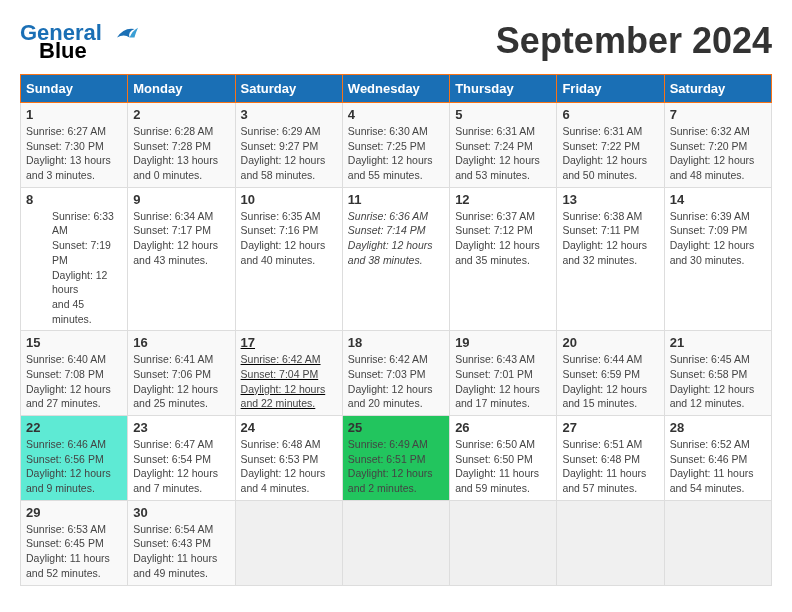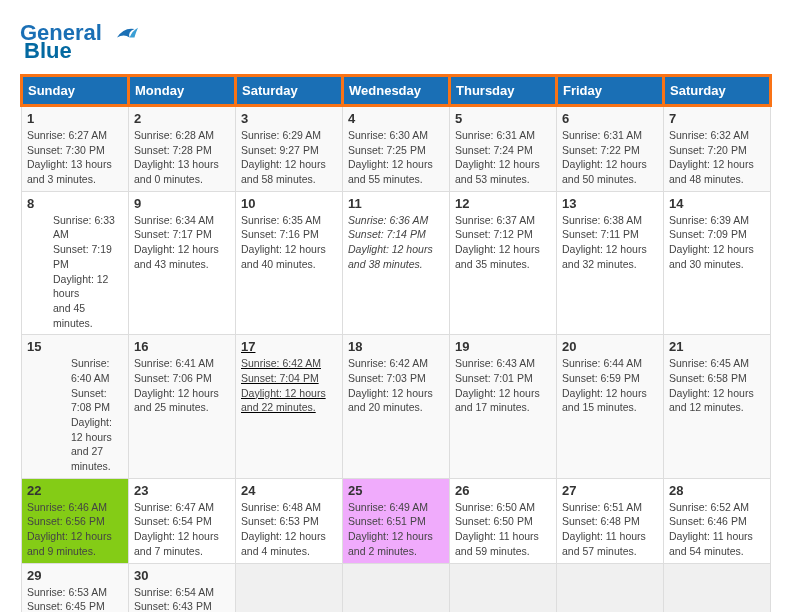--- a/index.html
+++ b/index.html
@@ -38,21 +38,21 @@
       border-collapse: collapse;
       font-size: 11px;
     }
     .calendar th {
       background: #1a6fb5;
       color: #fff;
       text-align: left;
       padding: 6px 5px;
       font-size: 13px;
       font-weight: bold;
-      border: 3px solid #f97316;
+      border: 1px solid #f97316;
     }
     .calendar td {
       border: 1px solid #ddd;
       vertical-align: top;
       padding: 4px 5px;
       width: calc(100% / 7);
       min-height: 70px;
       background: #fff;
     }
     .calendar tr:nth-child(odd) td {
@@ -84,23 +84,24 @@
   <div class="logo">
     <div style="display:flex; align-items:center;">
       <span style="font-size:22px; font-weight:bold; color:#333;">
         <span style="color:#1a6fb5;">General</span>
         <svg style="display:inline-block; width:28px; height:22px; vertical-align:middle; margin-left:2px;" viewBox="0 0 40 30">
           <path d="M10,20 Q20,5 35,8 Q25,12 28,20 Q20,14 10,20Z" fill="#1a6fb5"></path>
           <path d="M28,20 Q32,10 40,6 Q36,15 35,20Z" fill="#3a9fd5"></path>
         </svg>
       </span>
     </div>
-    <div style="font-size:22px; font-weight:bold; color:#0369a1; margin-top:-8px; margin-left:4px;">Blue</div>
+    <div style="font-size:22px; font-weight:bold; color:#000000; margin-top:-8px; margin-left:19px;">Blue</div>
   </div>
   <div class="title-section">
+    <div class="month-title">September 2024</div>
   </div>
 </div>
 
 <table class="calendar">
   <thead>
     <tr>
       <th>Sunday</th>
       <th>Monday</th>
       <th>Saturday</th>
       <th>Wednesday</th>
@@ -208,21 +209,21 @@
           <span class="day-num">14</span>
           <div class="day-info" style="white-space: pre-line;">Sunrise: 6:39 AM
 Sunset: 7:09 PM
 Daylight: 12 hours
 and 30 minutes.</div>
         </td>
       </tr>
       <tr style="background-color: rgb(249, 249, 249);">
         <td style="background-color: rgb(249, 249, 249);">
           <span class="day-num">15</span>
-          <div class="day-info" style="white-space: pre-line; margin-left: 44px;">Sunrise: 6:40 AM
+          <div class="day-info" style="white-space: pre-line;">Sunrise: 6:40 AM
 Sunset: 7:08 PM
 Daylight: 12 hours
 and 27 minutes.</div>
         </td>
         <td style="background-color: rgb(249, 249, 249);">
           <span class="day-num">16</span>
           <div class="day-info" style="white-space: pre-line;">Sunrise: 6:41 AM
 Sunset: 7:06 PM
 Daylight: 12 hours
 and 25 minutes.</div>
@@ -257,42 +258,42 @@
         </td>
         <td style="background-color: rgb(249, 249, 249);">
           <span class="day-num">21</span>
           <div class="day-info" style="white-space: pre-line;">Sunrise: 6:45 AM
 Sunset: 6:58 PM
 Daylight: 12 hours
 and 12 minutes.</div>
         </td>
       </tr>
       <tr style="background-color: rgb(255, 255, 255);">
-        <td style="background-color: #84cc16;">
+        <td style="background-color: #5eead4;">
           <span class="day-num">22</span>
           <div class="day-info" style="white-space: pre-line;">Sunrise: 6:46 AM
 Sunset: 6:56 PM
 Daylight: 12 hours
 and 9 minutes.</div>
         </td>
         <td style="background-color: rgb(255, 255, 255);">
           <span class="day-num">23</span>
           <div class="day-info" style="white-space: pre-line;">Sunrise: 6:47 AM
 Sunset: 6:54 PM
 Daylight: 12 hours
 and 7 minutes.</div>
         </td>
         <td style="background-color: rgb(255, 255, 255);">
           <span class="day-num">24</span>
           <div class="day-info" style="white-space: pre-line;">Sunrise: 6:48 AM
 Sunset: 6:53 PM
 Daylight: 12 hours
 and 4 minutes.</div>
         </td>
-        <td style="background-color: #f0abfc;">
+        <td style="background-color: #22c55e;">
           <span class="day-num">25</span>
           <div class="day-info" style="white-space: pre-line;">Sunrise: 6:49 AM
 Sunset: 6:51 PM
 Daylight: 12 hours
 and 2 minutes.</div>
         </td>
         <td style="background-color: rgb(255, 255, 255);">
           <span class="day-num">26</span>
           <div class="day-info" style="white-space: pre-line;">Sunrise: 6:50 AM
 Sunset: 6:50 PM

